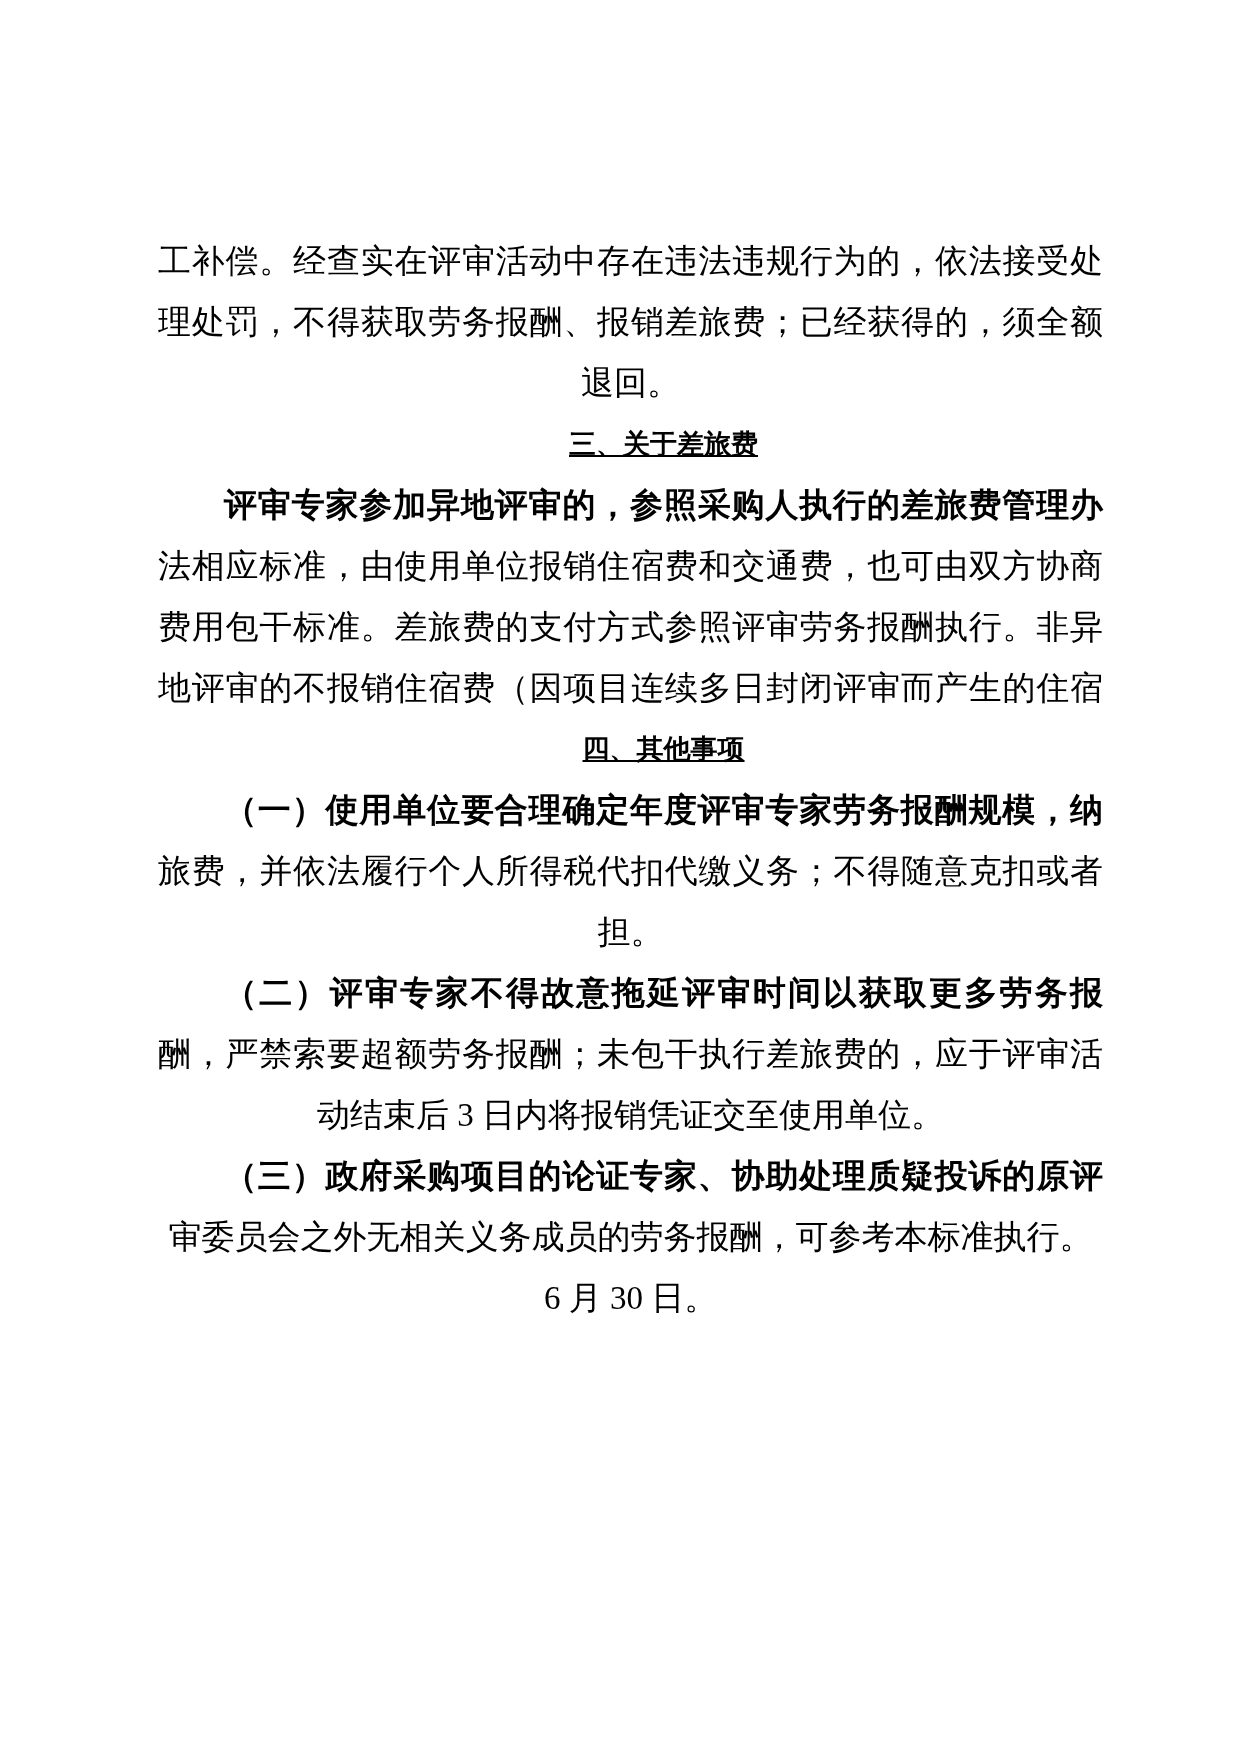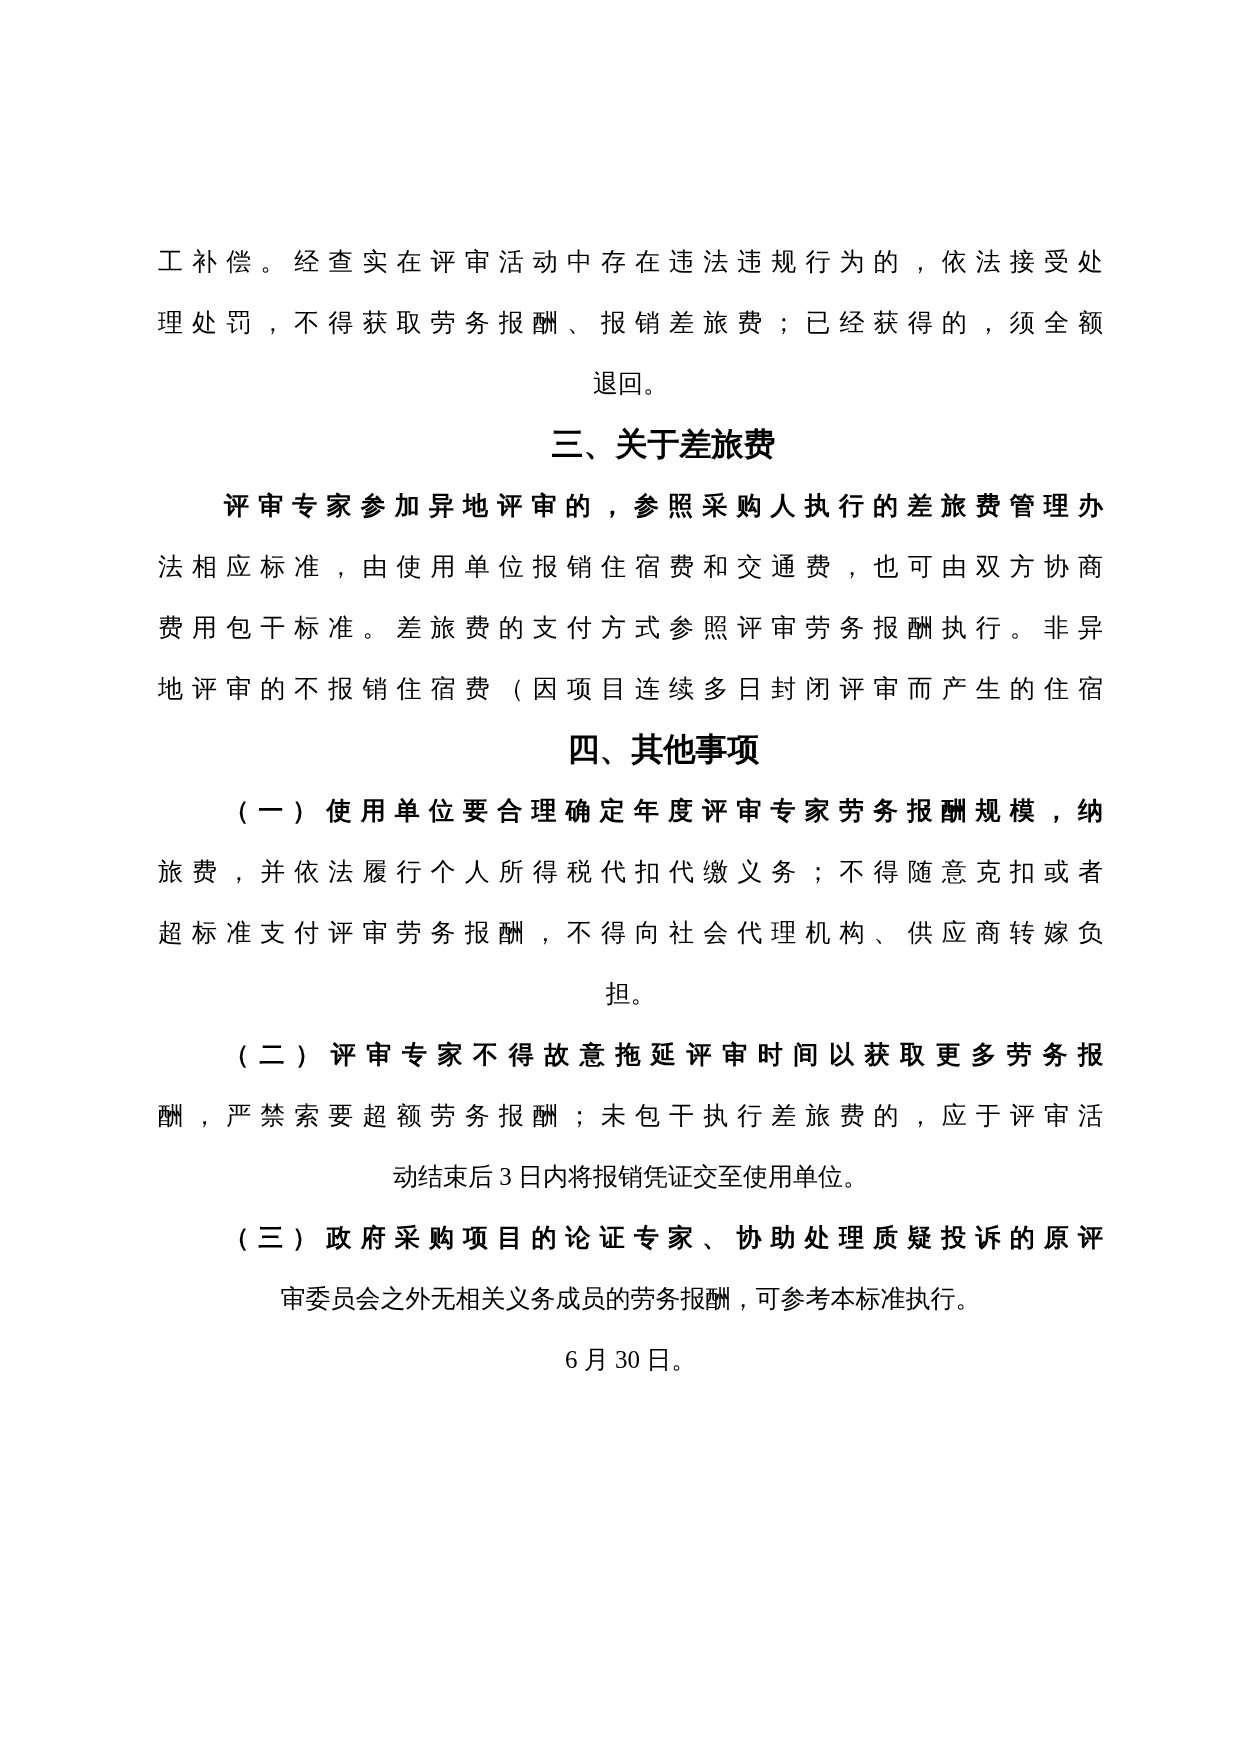--- a/index.html
+++ b/index.html
@@ -18,58 +18,58 @@
   }
   .text-block {
     position: absolute;
     left: 158px;
     top: 231px;
     width: 945px;
   }
   .line {
     height: 61px;
     line-height: 61px;
-    font-size: 25px;
+    font-size: 33px;
     color: #000000;
     font-family: "Liberation Serif", serif;
   }
   .line.fill {
     text-align: justify;
     text-align-last: justify;
   }
   .line.natural {
     text-align: center;
   }
   .line.indent {
     padding-left: 66px;
     font-weight: bold;
   }
   .line.heading {
     font-family: "Liberation Sans", sans-serif;
     font-weight: 700;
-    font-size: 32px;
+    font-size: 27px;
+    text-decoration: underline;
   }
 </style>
 </head>
 <body>
 
 <div class="page">
   <div class="text-block">
       <div class="line fill">工补偿。经查实在评审活动中存在违法违规行为的，依法接受处</div>
       <div class="line fill">理处罚，不得获取劳务报酬、报销差旅费；已经获得的，须全额</div>
       <div class="line natural">退回。</div>
       <div class="line heading natural indent">三、关于差旅费</div>
       <div class="line fill indent">评审专家参加异地评审的，参照采购人执行的差旅费管理办</div>
       <div class="line fill">法相应标准，由使用单位报销住宿费和交通费，也可由双方协商</div>
       <div class="line fill">费用包干标准。差旅费的支付方式参照评审劳务报酬执行。非异</div>
       <div class="line fill">地评审的不报销住宿费（因项目连续多日封闭评审而产生的住宿</div>
       <div class="line heading natural indent">四、其他事项</div>
       <div class="line fill indent">（一）使用单位要合理确定年度评审专家劳务报酬规模，纳</div>
       <div class="line fill">旅费，并依法履行个人所得税代扣代缴义务；不得随意克扣或者</div>
-      <div class="line fill">超标准支付评审劳务报酬，不得向社会代理机构、供应商转嫁负</div>
       <div class="line natural">担。</div>
       <div class="line fill indent">（二）评审专家不得故意拖延评审时间以获取更多劳务报</div>
       <div class="line fill">酬，严禁索要超额劳务报酬；未包干执行差旅费的，应于评审活</div>
       <div class="line natural">动结束后 3 日内将报销凭证交至使用单位。</div>
       <div class="line fill indent">（三）政府采购项目的论证专家、协助处理质疑投诉的原评</div>
       <div class="line natural">审委员会之外无相关义务成员的劳务报酬，可参考本标准执行。</div>
       <div class="line natural">6 月 30 日。</div>
     </div>
 </div>
 

